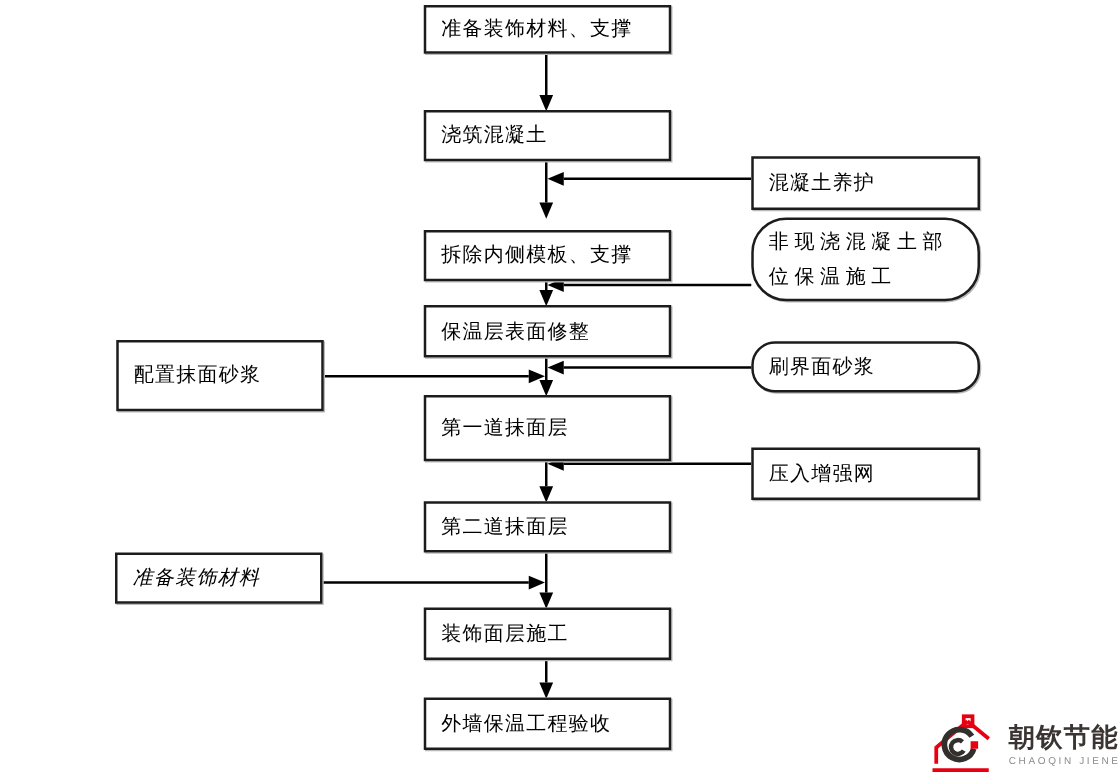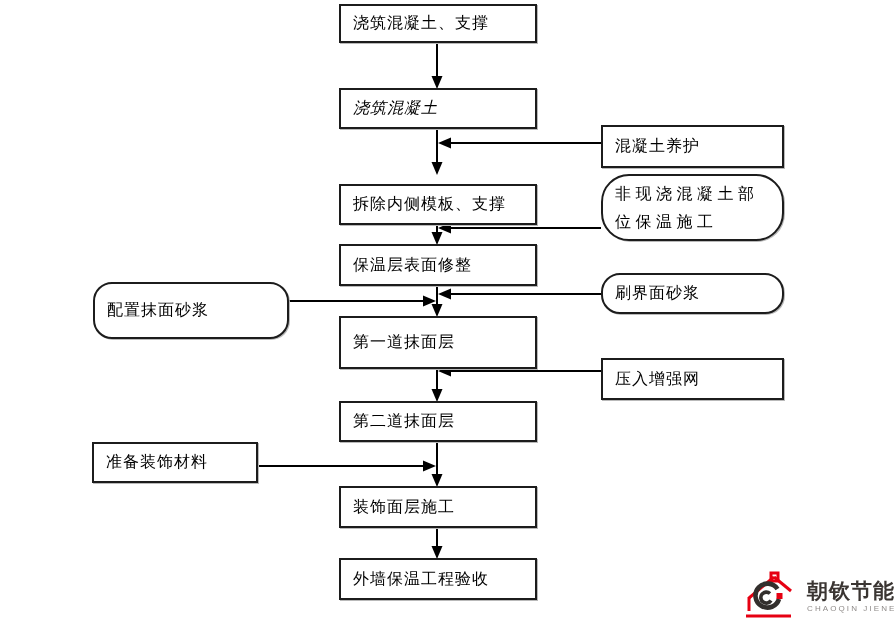--- a/index.html
+++ b/index.html
@@ -28,36 +28,36 @@
   }
   .box.multiline{
     white-space:normal;
     line-height:1.7;
     letter-spacing:4.5px;
     padding:3px 12px;
   }
   
   .c{left:339px;width:198px;}
   .b1{top:4px;height:39px;}
-  .b2{top:88px;height:41px;font-style:italic;}
+  .b2{top:88px;height:41px;}
   .b3{top:184px;height:41px;text-align:center;}
   .b4{top:244px;height:42px;}
   .b5{top:316px;height:53px;}
   .b6{top:401px;height:41px;}
   .b7{top:486px;height:42px;}
   .b8{top:558px;height:42px;}
   
   .r{left:601px;width:183px;}
   .r1{top:115px;height:43px;margin-top:10px;}
   .r2{top:174px;height:67px;border-radius:28px;}
   .r3{top:273px;height:41px;border-radius:19px;}
   .r4{top:358px;height:42px;}
   
-  .l1{left:93px;top:282px;width:196px;height:57px;border-radius:19px;}
-  .l2{left:92px;top:442px;width:166px;height:41px;}
+  .l1{left:93px;top:272px;width:166px;height:57px;}
+  .l2{left:92px;top:442px;width:166px;height:41px;font-style:italic;}
   
   .logo{
     position:absolute;
     left:744px;top:571px;
     display:flex;
     align-items:center;
     z-index:3;
   }
   .logo-icon{display:block;}
   .logo-text{margin-left:5px;display:flex;flex-direction:column;}
@@ -114,21 +114,21 @@
       <polygon points="451,137.5 451,148.5 438,143"></polygon>
       <polygon points="451,222.5 451,233.5 438,228"></polygon>
       <polygon points="451,288.5 451,299.5 438,294"></polygon>
       <polygon points="451,365.5 451,376.5 438,371"></polygon>
 
       <polygon points="423,295.5 423,306.5 436,301"></polygon>
       <polygon points="423,460.5 423,471.5 436,466"></polygon>
     </g>
   </svg>
 
-  <div class="box c b1">浇筑混凝土、支撑</div>
+  <div class="box c b1">准备装饰材料、支撑</div>
   <div class="box c b2">浇筑混凝土</div>
   <div class="box c b3">拆除内侧模板、支撑</div>
   <div class="box c b4">保温层表面修整</div>
   <div class="box c b5">第一道抹面层</div>
   <div class="box c b6">第二道抹面层</div>
   <div class="box c b7">装饰面层施工</div>
   <div class="box c b8">外墙保温工程验收</div>
 
   <div class="box r r1">混凝土养护</div>
   <div class="box r r2 multiline">非现浇混凝土部位保温施工</div>

